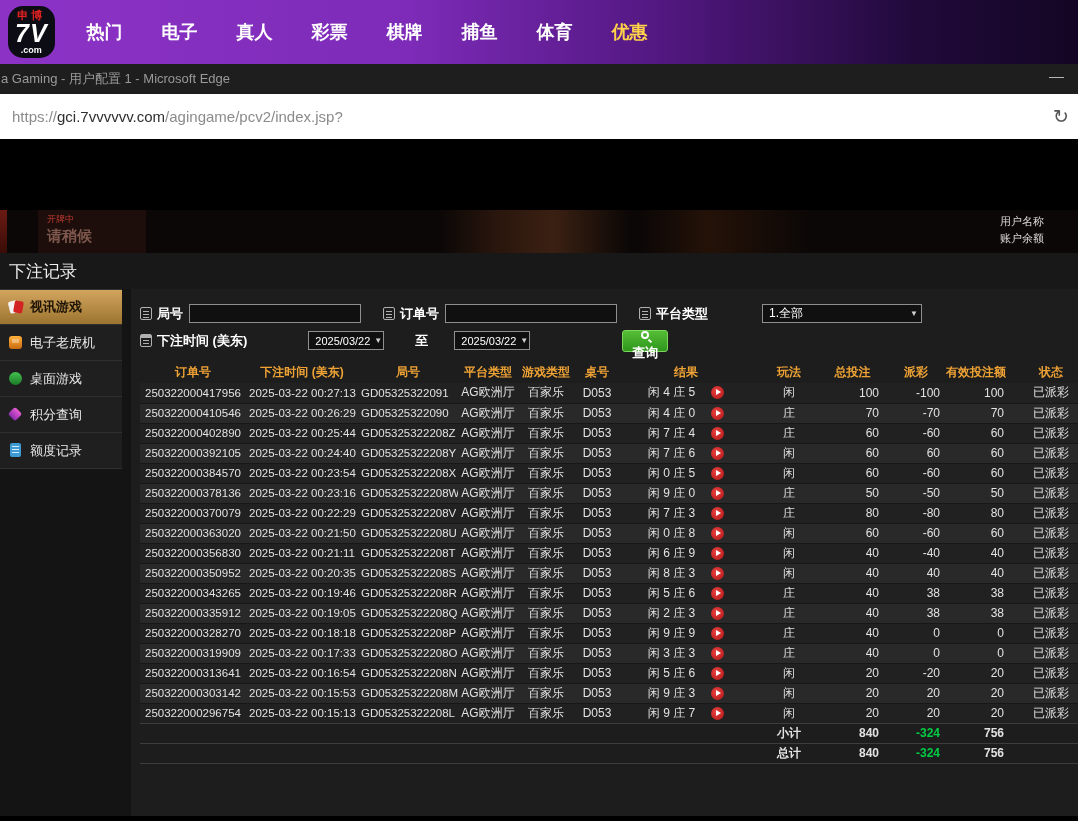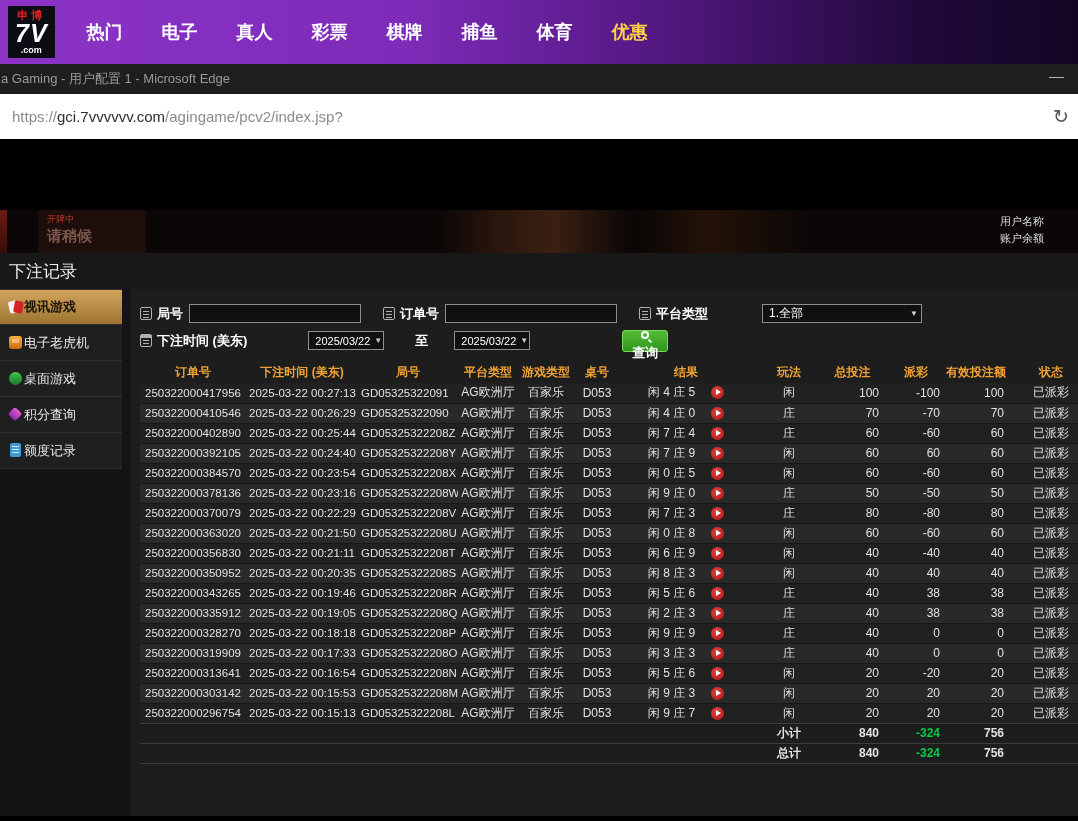--- a/index.html
+++ b/index.html
@@ -3,21 +3,21 @@
 <meta charset="utf-8">
 <style>
   * { margin:0; padding:0; box-sizing:border-box; }
   html,body { background:#222; }
   .screen { width:1078px; height:821px; position:relative; overflow:hidden; background:#000;
             font-family:"Liberation Sans","DejaVu Sans",sans-serif; }
 
   
   .topnav { height:64px; background:linear-gradient(90deg,#8c33c6 0%,#7d2bb8 38%,#51177f 62%,#200a3a 85%,#140524 100%);
             display:flex; align-items:center; padding-left:8px; }
-  .logo { background:#0c0c14; border-radius:0; padding:3px 7px 2px; text-align:center; cursor:pointer; }
+  .logo { background:#0c0c14; border-radius:15px; padding:3px 7px 2px; text-align:center; cursor:pointer; }
   .logo-top { color:#e32222; font-size:11px; font-weight:bold; letter-spacing:3px; line-height:1.1; }
   .logo-main { color:#fff; font-size:25px; font-weight:bold; font-style:italic; line-height:1; letter-spacing:1px; }
   .logo-sub { color:#fff; font-size:9px; font-weight:bold; line-height:1.1; }
   .nav-items { display:flex; margin-left:32px; gap:39px; }
   .nav-item { color:#fff; font-size:18px; font-weight:bold; cursor:pointer; white-space:nowrap; }
   .nav-item.hl { color:#ffd24a; }
 
   
   .titlebar { height:30px; background:#1e1e1e; display:flex; align-items:center; color:#9a9a9a; font-size:13px; position:relative; }
   .title-text { padding-left:1px; }
@@ -43,21 +43,21 @@
   .b2 { left:640px; width:170px; background:linear-gradient(90deg,transparent,#241208 40%,transparent); }
   .banner-account { position:absolute; right:34px; top:3px; color:#d8d8d8; font-size:11px; line-height:1.55; text-align:left; }
 
   .page-heading { height:36px; background:#181818; color:#f0f0f0; font-size:17px; display:flex; align-items:center; padding-left:9px; }
 
   .content { height:527px; background:#141414; display:flex; align-items:flex-start; }
 
   
   .sidebar { width:122px; flex:none; }
   .side-item { height:36px; background:#1f1f1f; border-bottom:1px solid #303030; display:flex; align-items:center;
-               padding-left:7px; color:#e8e8e8; font-size:13px; cursor:pointer; }
+               padding-left:7px; color:#e8e8e8; font-size:13px; cursor:pointer; gap:6px; }
   .side-item:first-child { border-top:1px solid #303030; }
   .side-item.active { background:linear-gradient(#d2a55e,#9c742f); color:#1c1205; font-weight:bold; }
   .side-ico { width:17px; height:15px; position:relative; flex:none; }
   .ico0::before { content:""; position:absolute; left:2px; top:1px; width:9px; height:12px; background:#f2f2f2; border-radius:2px; transform:rotate(-14deg); }
   .ico0::after  { content:""; position:absolute; left:7px; top:1px; width:9px; height:12px; background:#d22222; border-radius:2px; transform:rotate(10deg); }
   .ico1::before { content:""; position:absolute; left:2px; top:1px; width:13px; height:13px; background:linear-gradient(#ffb03a,#c96a10); border-radius:3px; }
   .ico1::after  { content:""; position:absolute; left:5px; top:4px; width:7px; height:4px; background:rgba(255,255,255,0.35); }
   .ico2::before { content:""; position:absolute; left:2px; top:1px; width:13px; height:13px; background:linear-gradient(#41c24d,#1d7a28); border-radius:7px; }
   .ico3::before { content:""; position:absolute; left:3px; top:2px; width:10px; height:10px; background:linear-gradient(#e85bd0,#8a2bb0); transform:rotate(45deg); border-radius:2px; }
   .ico4::before { content:""; position:absolute; left:3px; top:0; width:11px; height:14px; background:#3d9ad2; border-radius:2px; }
@@ -316,21 +316,21 @@
               </tr>
               <tr class="row alt">
                 <td class="c0">250322000392105</td>
                 <td class="c1">2025-03-22 00:24:40</td>
                 <td class="c2">GD05325322208Y</td>
                 <td class="c3">AG欧洲厅</td>
                 <td class="c4">百家乐</td>
                 <td class="c5">D053</td>
                 <td class="c6">
                   <span class="res-wrap">
-                    <span>闲 7 庄 9</span>
+                    <span>闲 7 庄 6</span>
                     <span class="play-btn"></span>
                   </span>
                 </td>
                 <td class="c7">闲</td>
                 <td class="c8">60</td>
                 <td class="c9 pay-pos">60</td>
                 <td class="c10">60</td>
                 <td class="c11 status">已派彩</td>
               </tr>
               <tr class="row">

